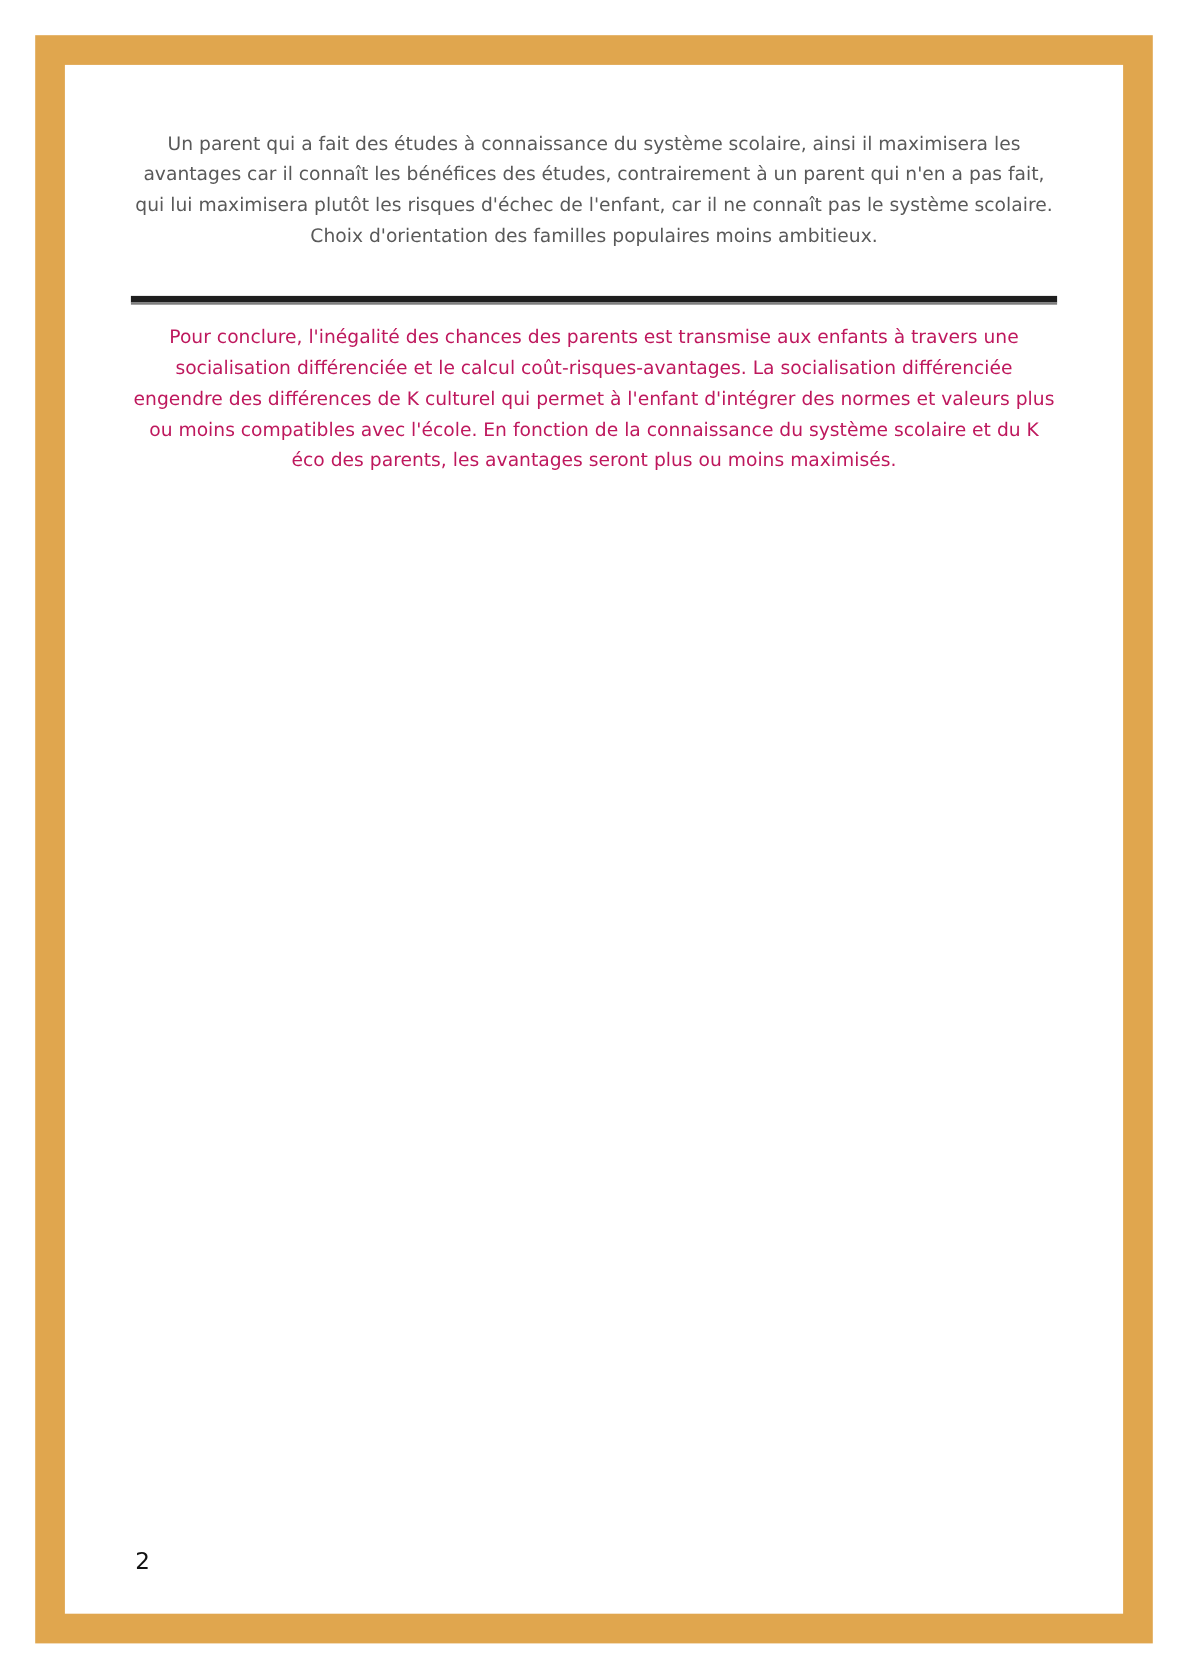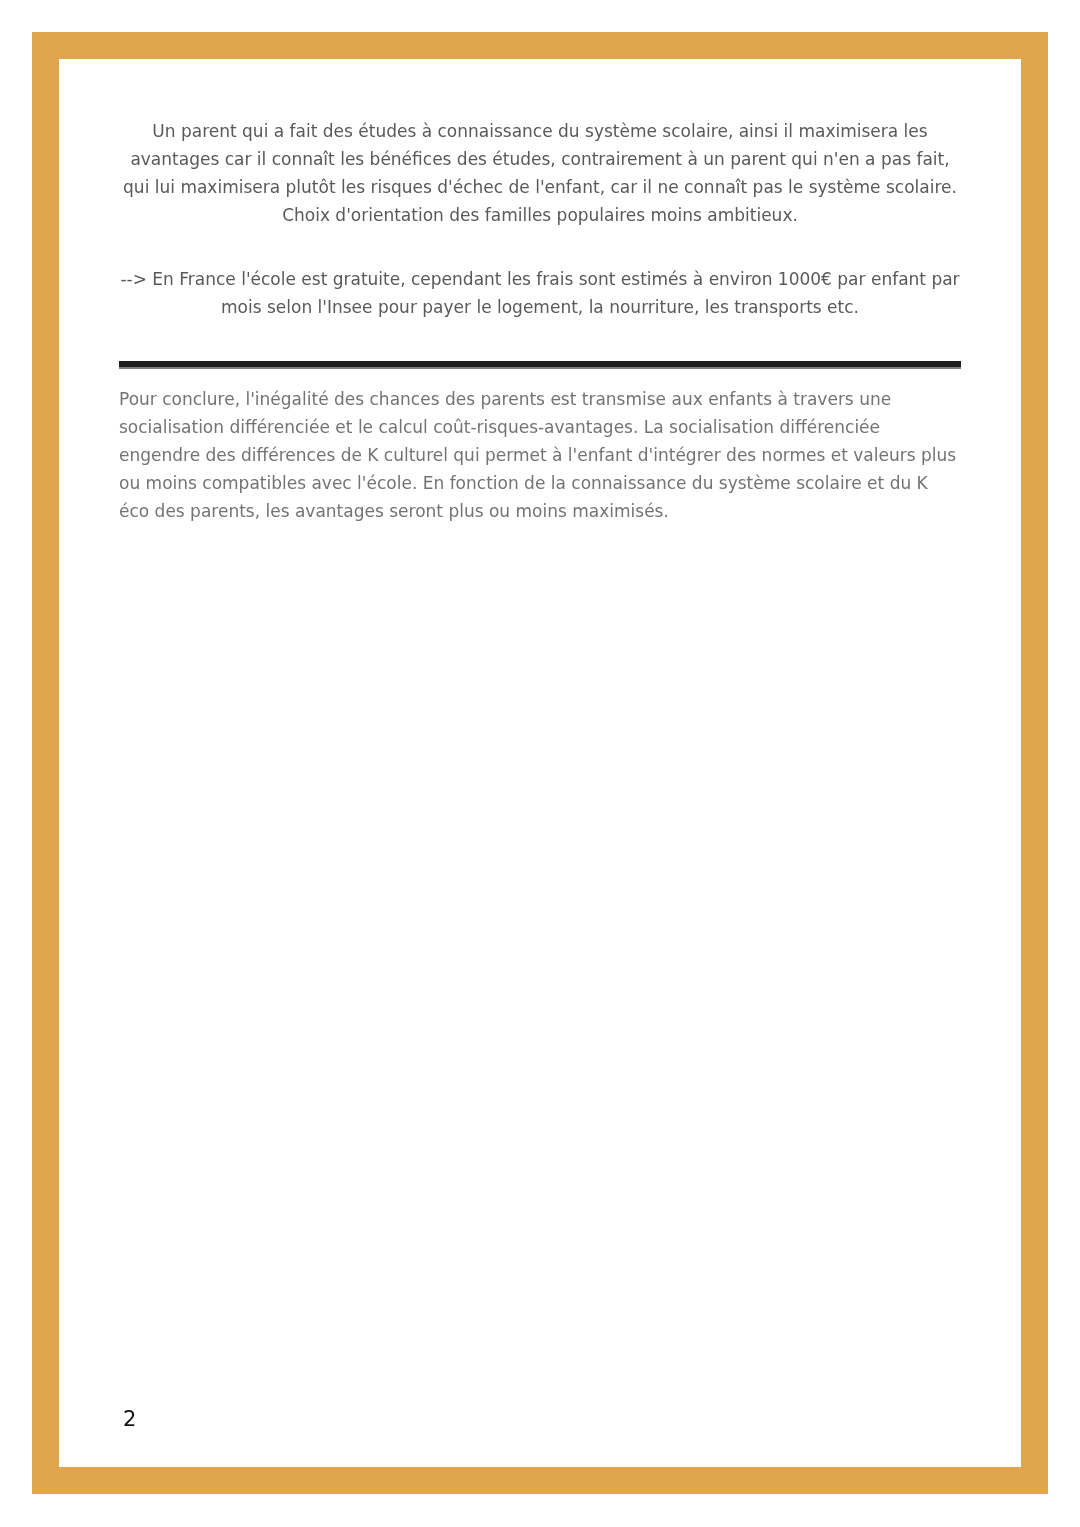--- a/index.html
+++ b/index.html
@@ -62,42 +62,41 @@
   }
   .rule-thin {
     height: 2px;
     background: #7d7d7d;
     border: none;
     margin-bottom: 16px;
   }
   .conclusion-text {
     font-size: 17px;
     line-height: 28px;
-    color: #737373;
-    text-align: left;
+    color: #be185d;
+    text-align: center;
   }
   .page-number {
     position: absolute;
     left: 64px;
     bottom: 36px;
     font-size: 21px;
     color: #111111;
   }
 </style>
 </head>
 <body>
 
 <div class="canvas">
   <div class="page-frame" style="border-color: rgb(224, 166, 78);">
     <div class="content">
 
       <p class="para">Un parent qui a fait des études à connaissance du système scolaire, ainsi il maximisera les avantages car il connaît les bénéfices des études, contrairement à un parent qui n'en a pas fait, qui lui maximisera plutôt les risques d'échec de l'enfant, car il ne connaît pas le système scolaire. Choix d'orientation des familles populaires moins ambitieux.</p>
 
 
-      <p class="para">--&gt; En France l'école est gratuite, cependant les frais sont estimés à environ 1000€ par enfant par mois selon l'Insee pour payer le logement, la nourriture, les transports etc.</p>
 
       <div class="emphasis">
       </div>
 
       <div class="conclusion-section">
         <div class="rule-thick"></div>
         <div class="rule-thin"></div>
         <p class="conclusion-text">Pour conclure, l'inégalité des chances des parents est transmise aux enfants à travers une socialisation différenciée et le calcul coût-risques-avantages. La socialisation différenciée engendre des différences de K culturel qui permet à l'enfant d'intégrer des normes et valeurs plus ou moins compatibles avec l'école. En fonction de la connaissance du système scolaire et du K éco des parents, les avantages seront plus ou moins maximisés.</p>
       </div>
 

